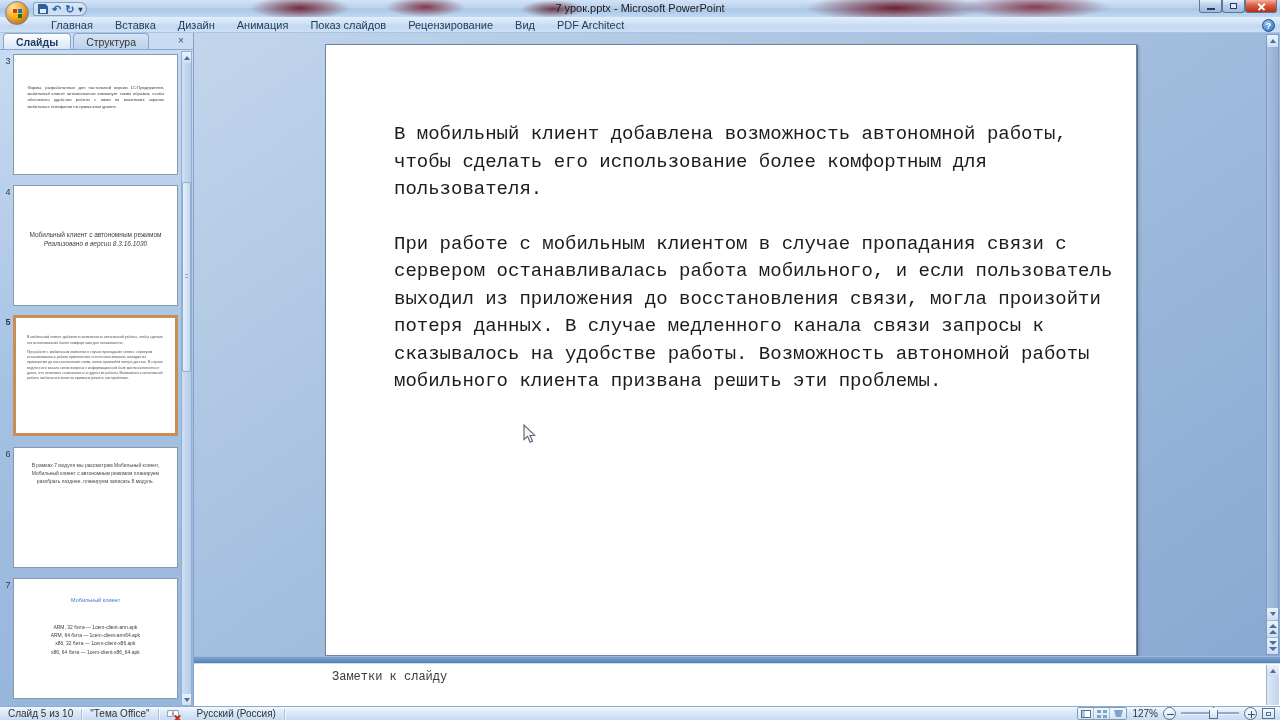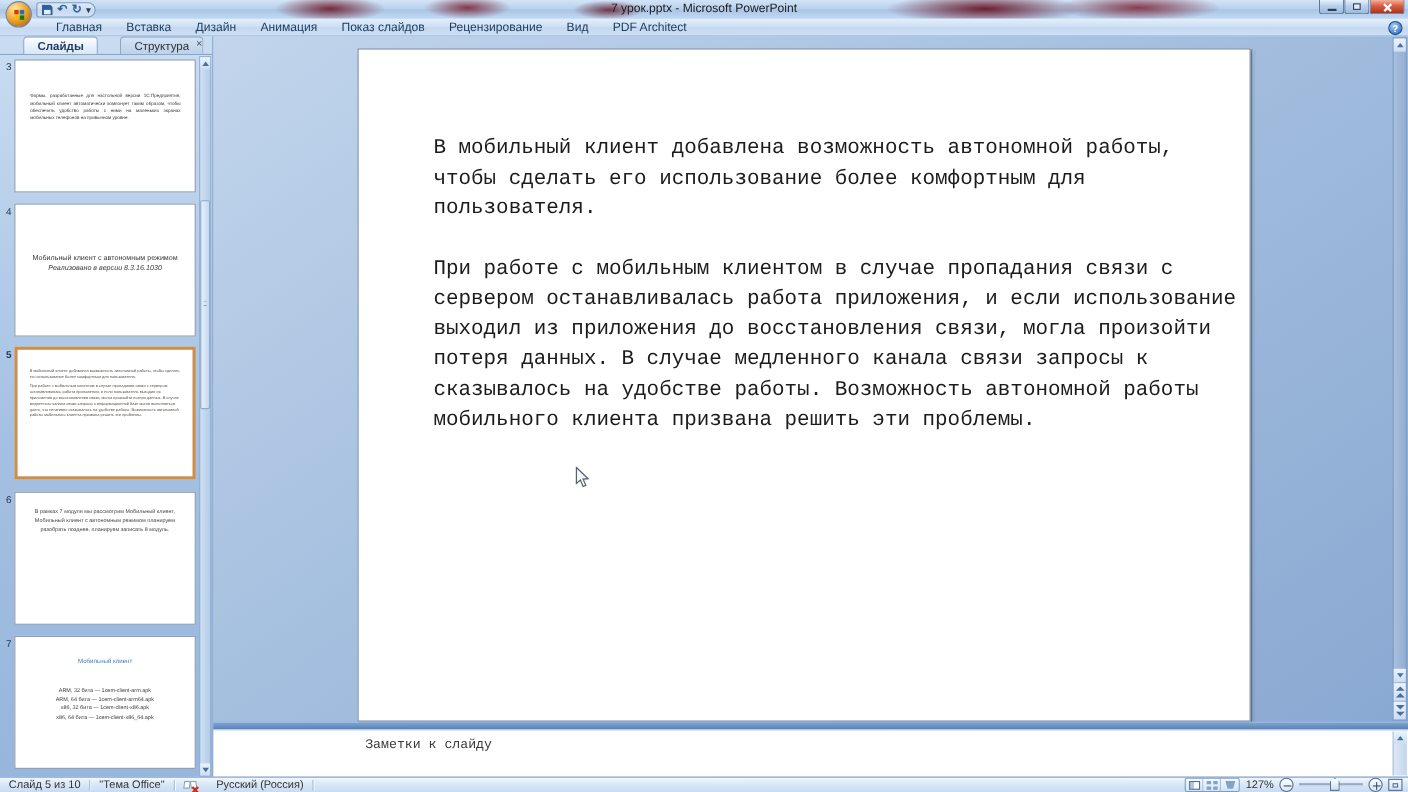--- a/index.html
+++ b/index.html
@@ -56,21 +56,21 @@
     color:#fff; font-size:9px; font-weight:bold; text-align:center; line-height:12px; }
 
   
   .leftpane { position:absolute; left:0; top:33px; width:194px; bottom:14px;
     background:linear-gradient(180deg,#c9dcf2,#a4c0e2 55%,#97b6dc);
     border-right:1px solid #7fa1cb; }
   .panetabs { position:absolute; left:0; top:0; width:100%; height:17px; display:flex;
     padding-left:3px; border-bottom:1px solid #8aa6c8; }
   .panetab { font-size:10.5px; padding:2px 12px 0 12px; border:1px solid #8aa6c8; border-bottom:none;
     border-radius:4px 4px 0 0; margin-right:2px; color:#333; white-space:nowrap;
-    background:linear-gradient(#d3e3f4,#bcd2ea);margin-left:18px; }
+    background:linear-gradient(#d3e3f4,#bcd2ea); }
   .panetab.active { background:linear-gradient(#fdfeff,#e8f1fb 55%,#d8e7f6);
     font-weight:bold; color:#1f3a5f; }
   .panetab-close { position:absolute; right:6px; top:2px; font-size:10px; color:#44536a;
     width:12px; text-align:center; }
   .thumb { position:absolute; left:13px; width:165px; height:121px; background:#fff;
     border:1px solid #8898ad; overflow:hidden; }
   .thumb.selected { border:3px solid #c98f52; }
   .thumb-num { position:absolute; left:4px; width:8px; font-size:9px; color:#2a3a55; text-align:center; }
   .scalebox { transform-origin:top left; color:#3c3c3c; }
   .t3-text { transform:scale(.56); width:178%; font-size:7.5px; line-height:1.55;
@@ -272,21 +272,21 @@
   <div class="mainarea">
     <div class="slide">
       <div class="slide-text">
         <div class="para">
             <div>В мобильный клиент добавлена возможность автономной работы,</div>
             <div>чтобы сделать его использование более комфортным для</div>
             <div>пользователя.</div>
           </div>
         <div class="para">
             <div>При работе с мобильным клиентом в случае пропадания связи с</div>
-            <div>сервером останавливалась работа приложения, и если использование</div>
+            <div>сервером останавливалась работа мобильного, и если пользователь</div>
             <div>выходил из приложения до восстановления связи, могла произойти</div>
             <div>потеря данных. В случае медленного канала связи запросы к</div>
             <div>сказывалось на удобстве работы. Возможность автономной работы</div>
             <div>мобильного клиента призвана решить эти проблемы.</div>
           </div>
       </div>
     </div>
 
     <div class="main-scroll">
       <div class="scroll-btn" style="top:0">

